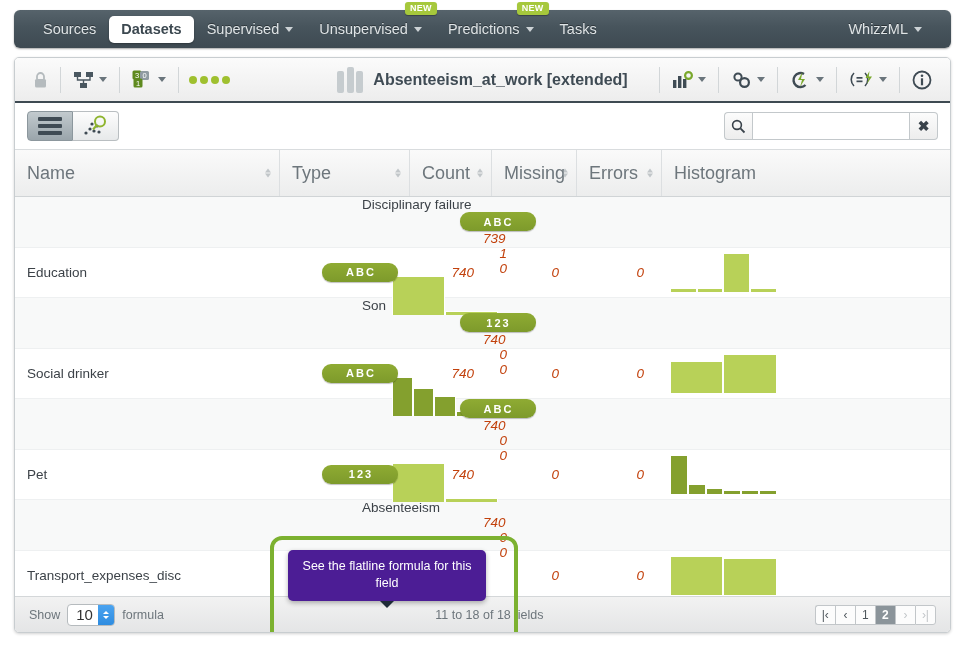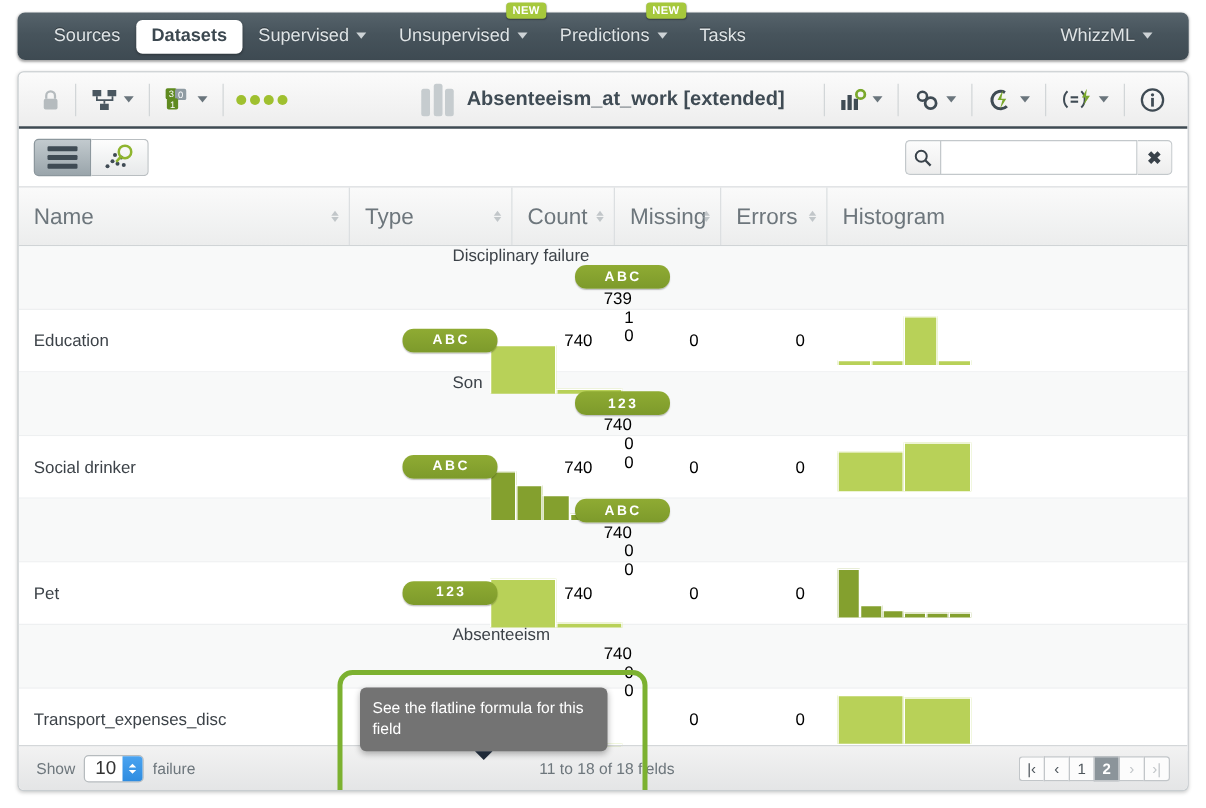--- a/index.html
+++ b/index.html
@@ -231,21 +231,21 @@
     display: flex;
     height: 50.5px;
     align-items: center;
     font-size: 13.5px;
     color: #3c4248;
     border-bottom: 1px solid #eef0f1;
   }
   .trow.odd { background: #f8f9f9; flex-direction: column; }
   .trow.even { background: #ffffff; }
   .cell { padding: 0 12px; display: flex; align-items: center; height: 100%; }
-  .cell.num { justify-content: flex-end; padding-right: 18px; color: #000000; }
+  .cell.num { justify-content: flex-end; padding-right: 18px; color: #c2410c; font-style: italic; }
   .cell.type { justify-content: flex-end; }
   .cell.hist { padding: 0 12px 0 8px; }
 
   .badge {
     display: inline-flex; align-items: center; justify-content: center;
     min-width: 76px; height: 19px;
     border-radius: 9px;
     background: linear-gradient(to bottom,#8fab33,#7d9a2b);
     color: #ffffff;
     font-size: 11px;
@@ -339,26 +339,26 @@
     background: transparent;
     pointer-events: none;
     z-index: 5;
   }
 
   
   .tooltip {
     position: absolute;
     left: 273px; top: 492px;
     width: 198px;
-    background: #737373;
+    background: #4c1d95;
     color: #ffffff;
     border-radius: 5px;
     font-size: 12.5px;
     line-height: 17px;
-    text-align: left;
+    text-align: center;
     padding: 8px 10px 9px;
     z-index: 8;
     box-shadow: 0 2px 5px rgba(0,0,0,.3);
   }
   .tooltip::after {
     content: "";
     position: absolute;
     left: 50%; bottom: -7px;
     margin-left: -7px;
     width: 0; height: 0;
@@ -698,21 +698,21 @@
 
     <div class="tfoot">
       <span>Show</span>
       <div class="showsel">
         <span>10</span>
         <span class="spin">
             <span class="u"></span>
             <span class="d"></span>
           </span>
       </div>
-      <span>failure</span>
+      <span>formula</span>
       <span class="foot-mid">11 to 18 of 18 fields</span>
       <div class="pager" id="pager">
           <div class="pg">|‹</div>
           <div class="pg">‹</div>
           <div class="pg">1</div>
           <div class="pg active">2</div>
           <div class="pg dis">›</div>
           <div class="pg dis">›|</div>
         </div>
     </div>

